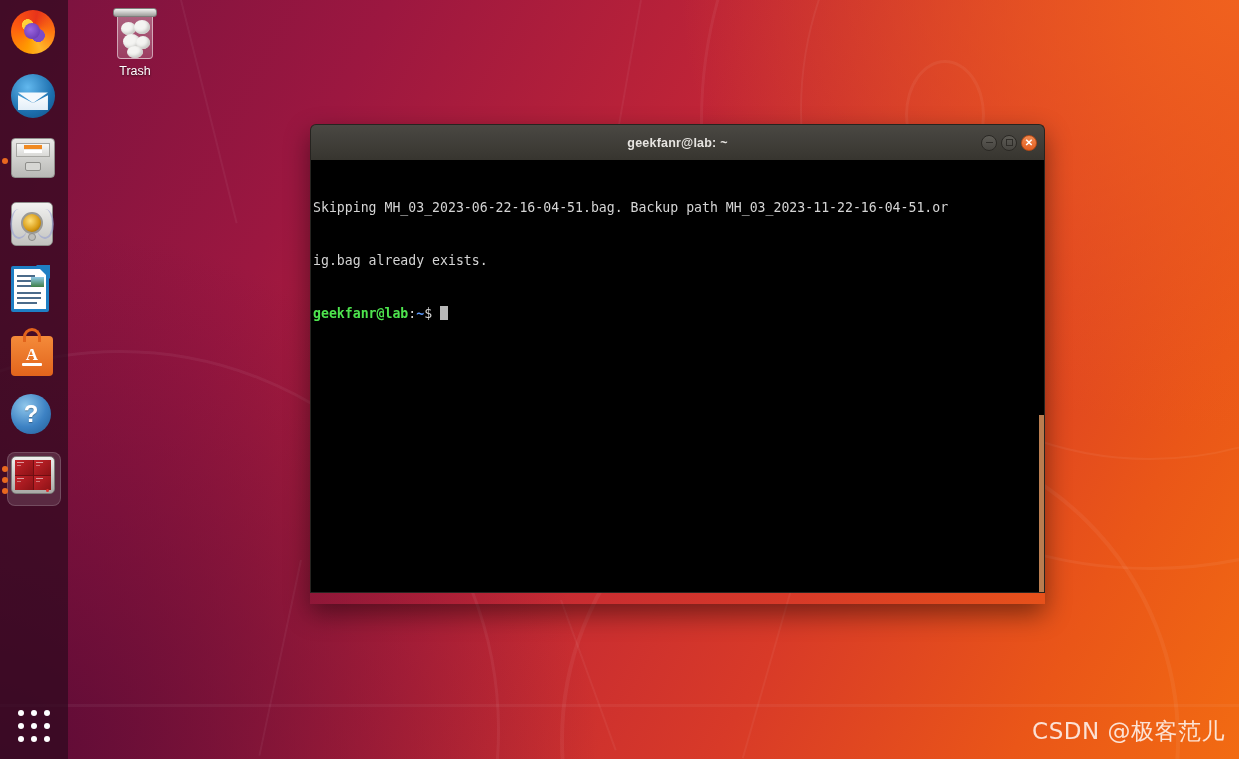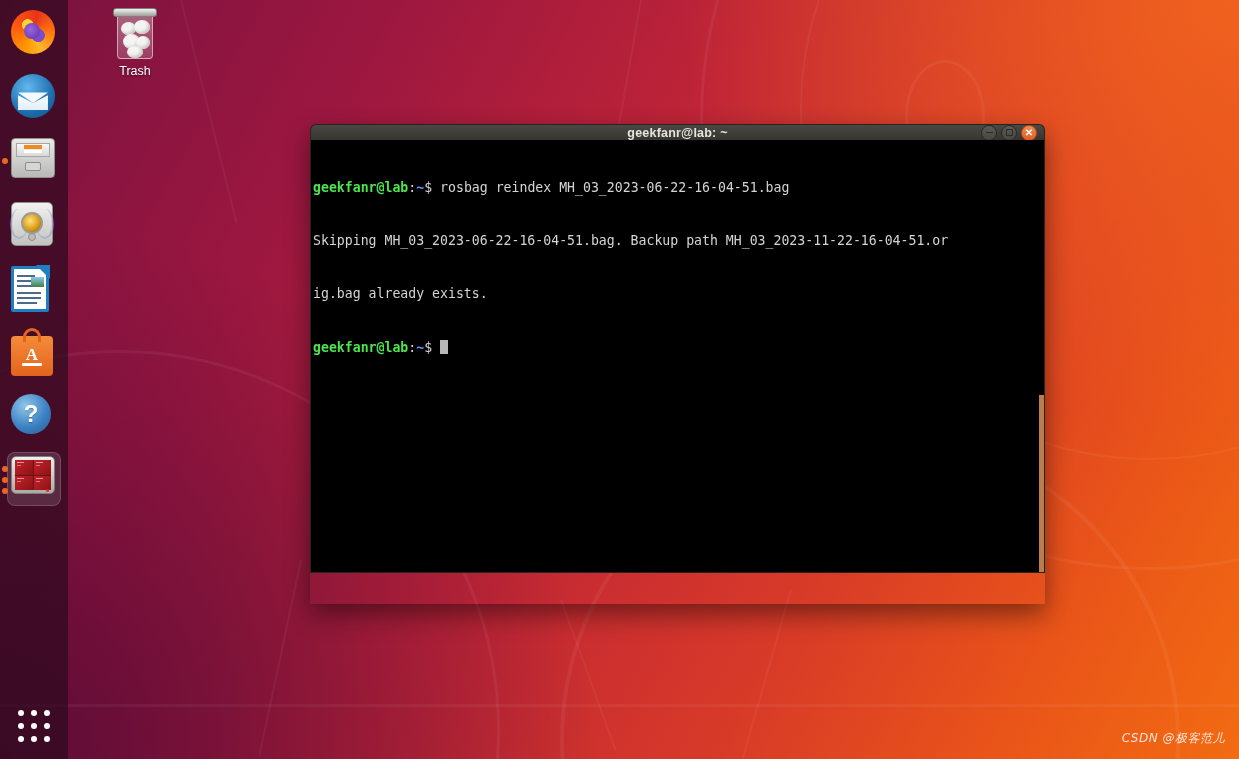--- a/index.html
+++ b/index.html
@@ -131,21 +131,21 @@
   #trash .lbl{margin-top:4px;color:#fff;font-size:12.5px;text-shadow:0 1px 2px rgba(0,0,0,.65);}
 
   
   #term{
     position:absolute;left:310px;top:124px;width:735px;height:480px;
     box-shadow:0 10px 26px rgba(0,0,0,.45);
     border-radius:6px 6px 0 0;
     z-index:10;
   }
   #titlebar{
-    height:16px;
+    height:36px;
     background:linear-gradient(#4a4843,#37352f);
     border-radius:6px 6px 0 0;
     border:1px solid #262420;border-bottom:none;
     position:relative;
     display:flex;align-items:center;justify-content:center;
   }
   #titletext{color:#e6e4e0;font-size:12.5px;font-weight:bold;letter-spacing:.2px;}
   #wctrls{position:absolute;right:7px;top:50%;transform:translateY(-50%);display:flex;gap:4px;}
   .wc{width:16px;height:16px;border-radius:50%;display:flex;align-items:center;justify-content:center;
     background:linear-gradient(#5d5b55,#474540);border:1px solid #2a2824;}
@@ -185,21 +185,21 @@
   #scrollbar{position:absolute;right:0;top:255px;bottom:0;width:5px;background:#d9935e;opacity:.85;}
   .prompt-user{color:#4ee44e;font-weight:bold;}
   .prompt-colon{color:#d4d4d4;}
   .prompt-path{color:#5c9bff;font-weight:bold;}
   .prompt-dollar{color:#d4d4d4;}
   .cmd{color:#d4d4d4;}
   .cursor{display:inline-block;width:8px;height:14px;background:#b8b8b8;vertical-align:-2px;}
 
   
   #watermark{position:absolute;right:14px;bottom:12px;color:rgba(255,255,255,.82);
-    font-size:12px;letter-spacing:.5px;font-family:"DejaVu Sans",sans-serif;z-index:30;font-style:italic;}
+    font-size:23px;letter-spacing:.5px;font-family:"DejaVu Sans",sans-serif;z-index:30;}
 </style>
 </head>
 <body>
 
 <div id="desktop">
 
   <div class="wp-arc" style="left:700px;top:-330px;width:900px;height:900px;border-width:3px;"></div>
   <div class="wp-arc" style="left:800px;top:-240px;width:700px;height:700px;border-width:2px;"></div>
   <div class="wp-arc" style="left:905px;top:60px;width:80px;height:110px;border-width:3px;"></div>
   <div class="wp-arc" style="left:-260px;top:350px;width:760px;height:760px;border-width:3px;"></div>
@@ -337,21 +337,20 @@
             <span class="sq"></span>
           </div>
         <div class="wc close">
             <span>✕</span>
           </div>
       </div>
     </div>
 
 
     <div id="screen">
-      <div><span class="prompt-user">geekfanr@lab</span><span class="prompt-colon">:</span><span class="prompt-path">~</span><span class="prompt-dollar">$ </span><span class="cmd">rosbag reindex MH_03_2023-06-22-16-04-51.bag</span></div>
       <div><span class="cmd">Skipping MH_03_2023-06-22-16-04-51.bag. Backup path MH_03_2023-11-22-16-04-51.or</span></div>
       <div><span class="cmd">ig.bag already exists.</span></div>
       <div><span class="prompt-user">geekfanr@lab</span><span class="prompt-colon">:</span><span class="prompt-path">~</span><span class="prompt-dollar">$ </span><span class="cursor"></span></div>
       <div id="scrollbar"></div>
     </div>
   </div>
 
   <div id="watermark">CSDN @极客范儿</div>
 </div>
 

